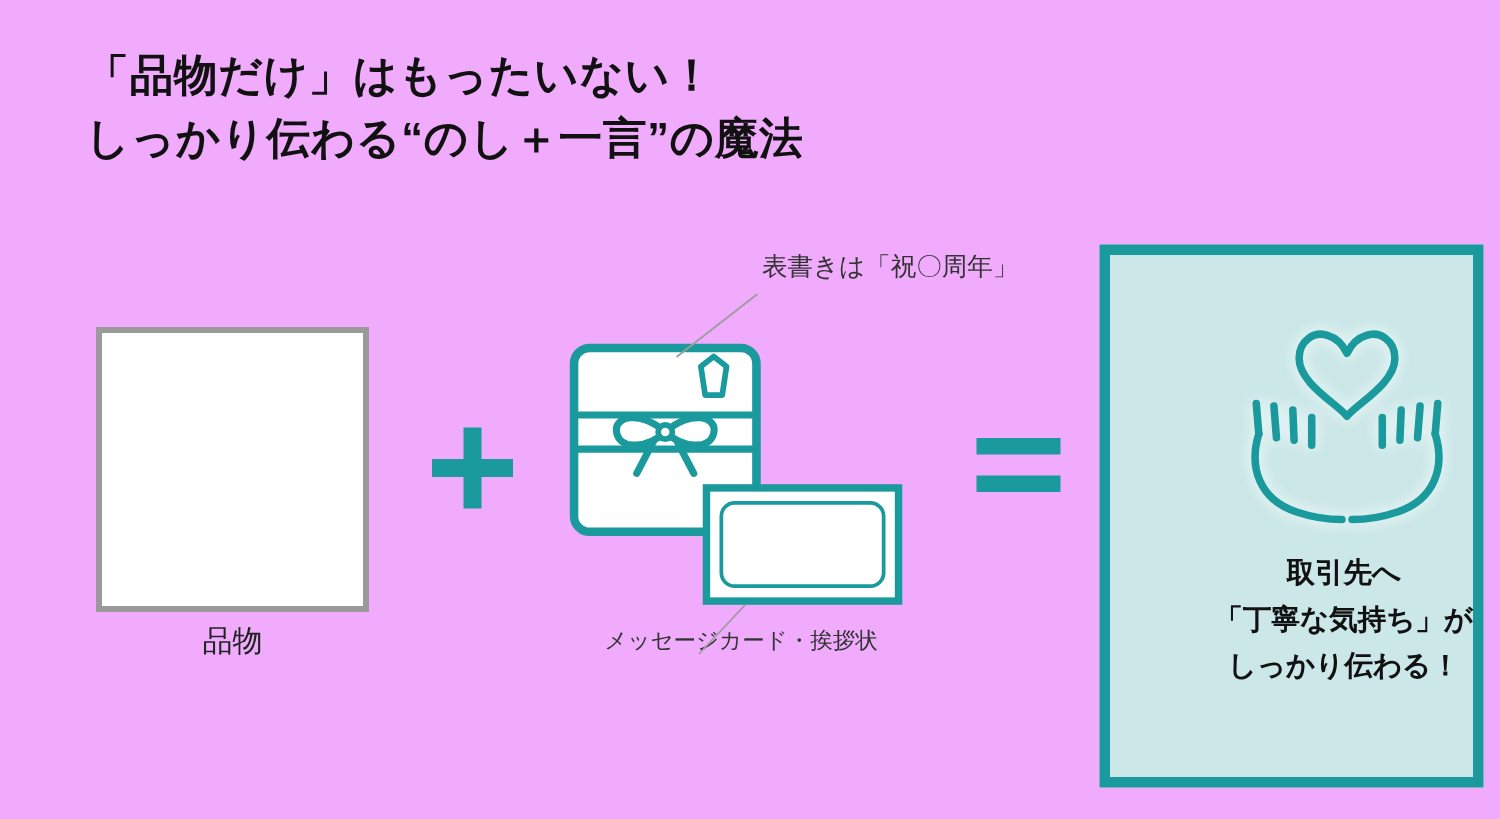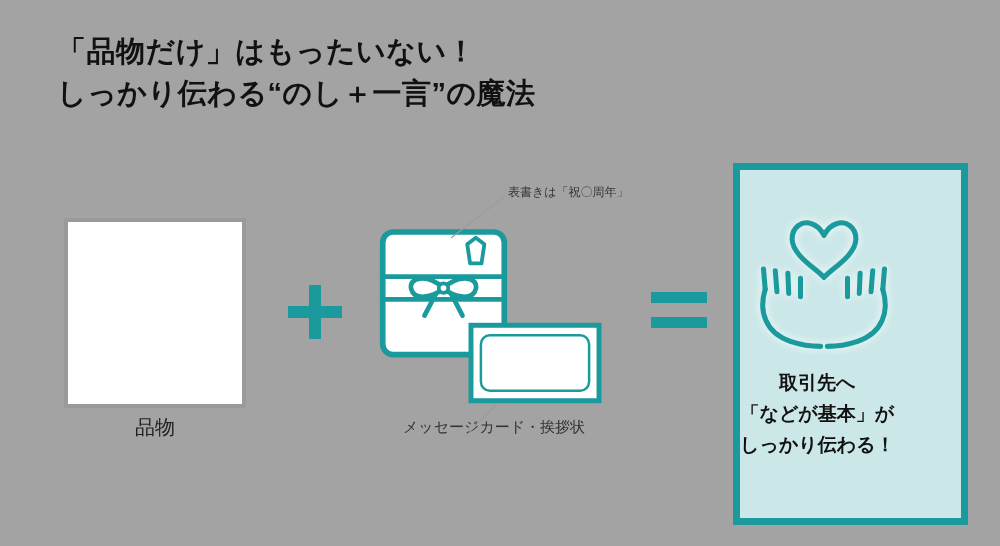--- a/index.html
+++ b/index.html
@@ -4,21 +4,21 @@
 <style>
   :root{
     --teal:#1a9a9c;
     --teal-light:#cbe7e8;
     --gray-border:#9a9a9a;
     --line-gray:#9c9c9c;
     --text-dark:#111111;
   }
   html,body{margin:0;padding:0;background:#ffffff;}
   body{font-family:"Liberation Sans","DejaVu Sans",sans-serif;color:var(--text-dark);}
-  .canvas{position:relative;width:1000px;height:546px;background:#a3a3a3;overflow:hidden;}
+  .canvas{position:relative;width:1000px;height:546px;background:#f0abfc;overflow:hidden;}
 
   
   .title{position:absolute;left:57px;top:30px;font-size:29px;font-weight:800;line-height:1.45;color:#111;letter-spacing:0.5px;}
   .title span{display:block;}
 
   
   .item-box{position:absolute;left:64px;top:218px;width:182px;height:190px;border:4px solid var(--gray-border);background:#fff;box-sizing:border-box;}
   .item-label{position:absolute;left:64px;top:414px;width:182px;text-align:center;font-size:20px;color:#222;}
 
   
@@ -29,28 +29,28 @@
   .op-eq{left:651px;top:292px;width:56px;height:40px;}
   .op-eq .b{position:absolute;left:0;width:56px;height:11px;background:var(--teal);}
   .op-eq .b1{top:0;}
   .op-eq .b2{top:25px;}
 
   
   .gift{position:absolute;left:377px;top:216px;width:133px;height:146px;color:var(--teal);z-index:1;}
   .card{position:absolute;left:468px;top:322px;width:134px;height:82px;color:var(--teal);z-index:2;}
 
   
-  .noshi-note{position:absolute;left:508px;top:165px;font-size:12px;line-height:1.55;color:#333;margin-top:18px;}
+  .noshi-note{position:absolute;left:508px;top:165px;font-size:17px;line-height:1.55;color:#333;}
   .noshi-note span{display:block;}
   .card-note{position:absolute;left:403px;top:418px;width:228px;font-size:15px;color:#333;}
 
   .leader{position:absolute;left:0;top:0;width:1000px;height:546px;pointer-events:none;z-index:3;}
 
   
-  .result-box{position:absolute;left:733px;top:163px;width:235px;height:362px;background:var(--teal-light);border:7px solid var(--teal);box-sizing:border-box;display:flex;flex-direction:column;align-items:flex-start;}
+  .result-box{position:absolute;left:733px;top:163px;width:256px;height:362px;background:var(--teal-light);border:7px solid var(--teal);box-sizing:border-box;display:flex;flex-direction:column;align-items:flex-end;}
   .result-icon{margin-top:34px;width:168px;height:152px;color:var(--teal);filter:drop-shadow(0 0 5px rgba(255,255,255,0.95));}
   .result-text{margin-top:12px;text-align:center;font-size:19px;font-weight:800;line-height:1.62;color:#111;}
   .result-text span{display:block;}
 </style>
 </head>
 <body>
 
 <div class="canvas">
 
   <div class="title">
@@ -114,18 +114,18 @@
       <g fill="none" stroke="currentColor" stroke-width="6" stroke-linecap="round" transform="translate(200 0) scale(-1 1)">
         <path d="M30 96 C 22 122 30 148 60 158 C 72 162 86 164 96 164"></path>
         <path d="M30 96 L28 72"></path>
         <path d="M44 99 L42 74"></path>
         <path d="M58 101 L57 77"></path>
         <path d="M72 105 L72 83"></path>
       </g>
     </svg>
     <div class="result-text">
       <span>取引先へ</span>
-      <span>「などが基本」が</span>
+      <span>「丁寧な気持ち」が</span>
       <span>しっかり伝わる！</span>
     </div>
   </div>
 
 </div>
 
 </body></html>

